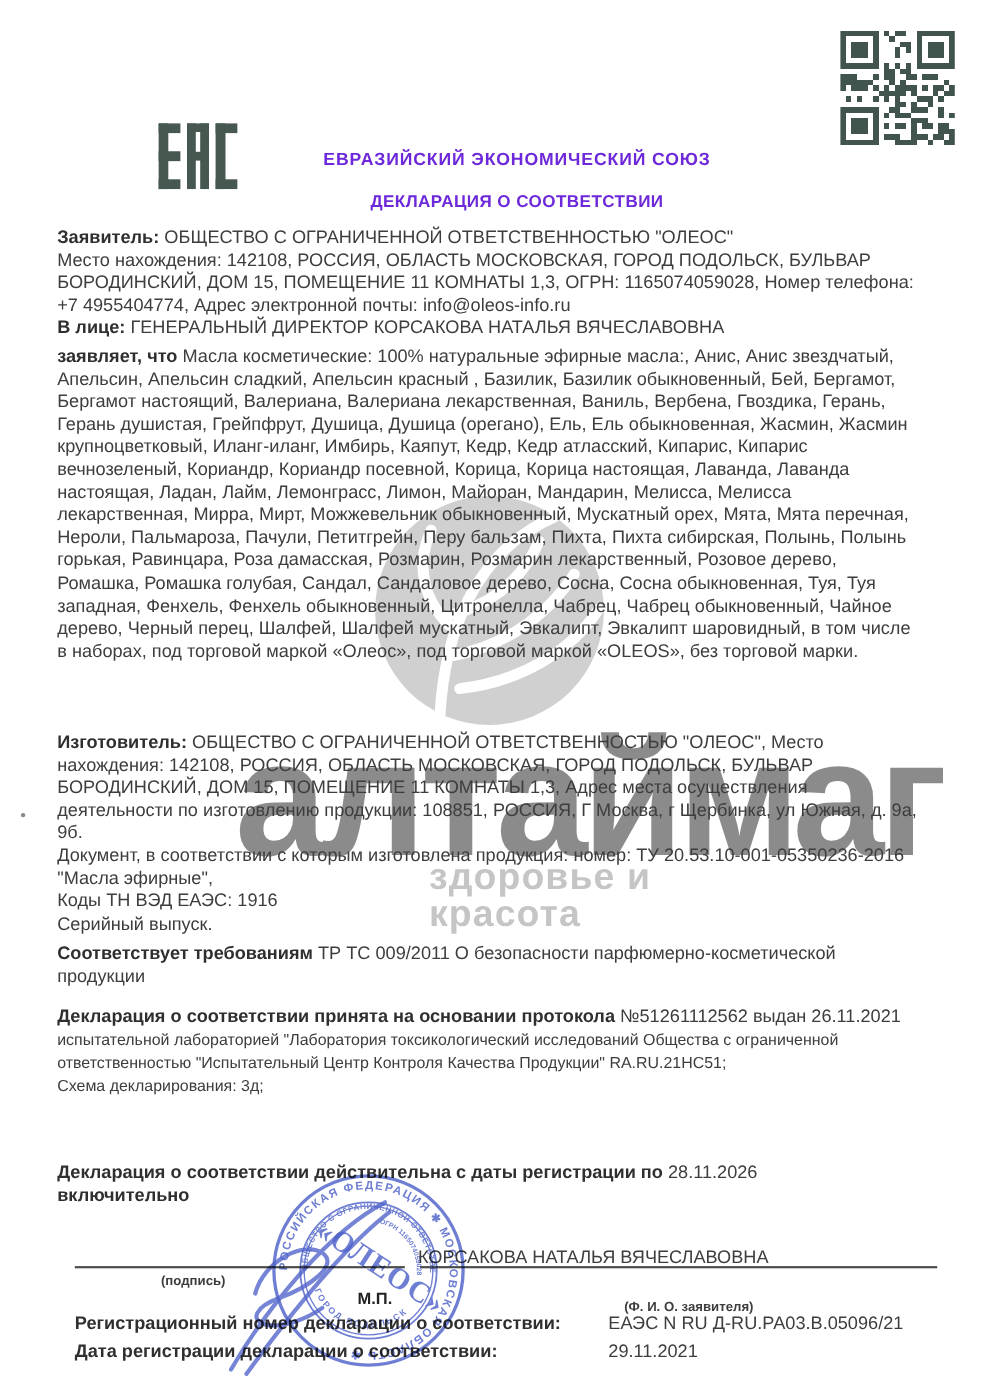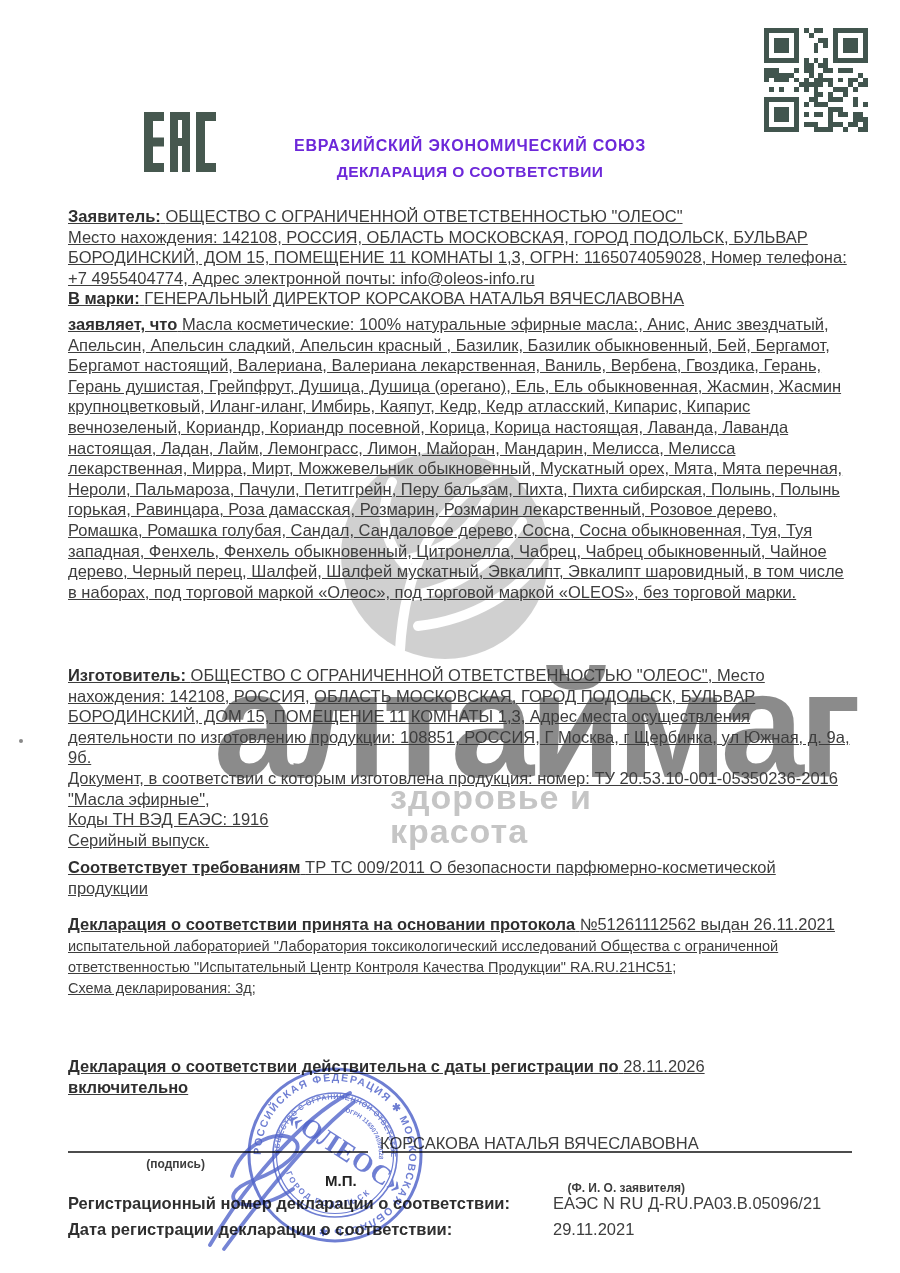--- a/index.html
+++ b/index.html
@@ -4,23 +4,23 @@
 <style>
   html,body{margin:0;padding:0;background:#e8e8e8;}
   .page{position:relative;width:900px;height:1273px;background:#ffffff;overflow:hidden;
         font-family:"Liberation Sans", sans-serif;color:#3d3d3d;}
   .abs{position:absolute;}
   
   .eac-logo{position:absolute;left:144px;top:112px;width:72px;height:60px;}
   .qr{position:absolute;left:764px;top:28px;width:104px;height:104px;opacity:.92;}
   .titles{position:absolute;left:90px;top:137px;width:760px;text-align:center;color:#6d28d9;}
   .t1{font-size:16px;font-weight:bold;letter-spacing:.8px;}
-  .t2{font-size:15.5px;font-weight:bold;letter-spacing:.4px;margin-top:8px;}
-  
-  .sec{position:absolute;left:68px;width:786px;font-size:16.5px;line-height:20.6px;z-index:2;text-decoration:underline;}
+  .t2{font-size:15.5px;font-weight:bold;letter-spacing:.4px;margin-top:20px;}
+  
+  .sec{position:absolute;left:52px;width:786px;font-size:16.5px;line-height:20.6px;z-index:2;}
   .sec p{margin:0;}
   b{color:#2f2f2f;}
   .small{font-size:14.5px;line-height:19px;}
   .sec-applicant{top:206px;}
   .sec-declares{top:314px;}
   .sec-manufacturer{top:665px;}
   .sec-compliance{top:857px;}
   .sec-protocol{top:914px;}
   .sec-additional{top:990px;}
   .sec-validity{top:1056px;font-weight:bold;}
@@ -216,21 +216,21 @@
 
   <div class="titles">
     <div class="t1">ЕВРАЗИЙСКИЙ ЭКОНОМИЧЕСКИЙ СОЮЗ</div>
     <div class="t2">ДЕКЛАРАЦИЯ О СООТВЕТСТВИИ</div>
   </div>
 
   <div class="sec sec-applicant">
     <p><b>Заявитель:</b>
        <span>ОБЩЕСТВО С ОГРАНИЧЕННОЙ ОТВЕТСТВЕННОСТЬЮ "ОЛЕОС"</span></p>
     <p><span>Место нахождения: 142108, РОССИЯ, ОБЛАСТЬ МОСКОВСКАЯ, ГОРОД ПОДОЛЬСК, БУЛЬВАР БОРОДИНСКИЙ, ДОМ 15, ПОМЕЩЕНИЕ 11 КОМНАТЫ 1,3, ОГРН: 1165074059028, Номер телефона: +7 4955404774, Адрес электронной почты: info@oleos-info.ru</span></p>
-    <p><b>В марки:</b>
+    <p><b>В лице:</b>
        <span>ГЕНЕРАЛЬНЫЙ ДИРЕКТОР КОРСАКОВА НАТАЛЬЯ ВЯЧЕСЛАВОВНА</span></p>
   </div>
 
   <div class="sec sec-declares">
     <p><b>заявляет, что</b>
        <span>Масла косметические: 100% натуральные эфирные масла:, Анис, Анис звездчатый, Апельсин, Апельсин сладкий, Апельсин красный , Базилик, Базилик обыкновенный, Бей, Бергамот, Бергамот настоящий, Валериана, Валериана лекарственная, Ваниль, Вербена, Гвоздика, Герань, Герань душистая, Грейпфрут, Душица, Душица (орегано), Ель, Ель обыкновенная, Жасмин, Жасмин крупноцветковый, Иланг-иланг, Имбирь, Каяпут, Кедр, Кедр атласский, Кипарис, Кипарис вечнозеленый, Кориандр, Кориандр посевной, Корица, Корица настоящая, Лаванда, Лаванда настоящая, Ладан, Лайм, Лемонграсс, Лимон, Майоран, Мандарин, Мелисса, Мелисса лекарственная, Мирра, Мирт, Можжевельник обыкновенный, Мускатный орех, Мята, Мята перечная, Нероли, Пальмароза, Пачули, Петитгрейн, Перу бальзам, Пихта, Пихта сибирская, Полынь, Полынь горькая, Равинцара, Роза дамасская, Розмарин, Розмарин лекарственный, Розовое дерево, Ромашка, Ромашка голубая, Сандал, Сандаловое дерево, Сосна, Сосна обыкновенная, Туя, Туя западная, Фенхель, Фенхель обыкновенный, Цитронелла, Чабрец, Чабрец обыкновенный, Чайное дерево, Черный перец, Шалфей, Шалфей мускатный, Эвкалипт, Эвкалипт шаровидный, в том числе в наборах, под торговой маркой «Олеос», под торговой маркой «OLEOS», без торговой марки.</span></p>
   </div>
 
   <div class="sec sec-manufacturer">
     <p><b>Изготовитель:</b>

